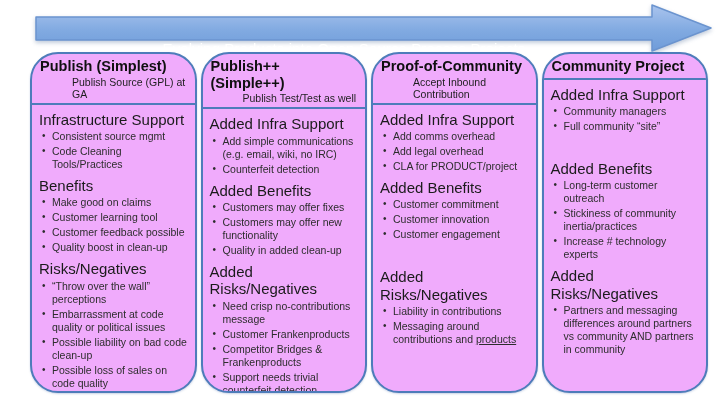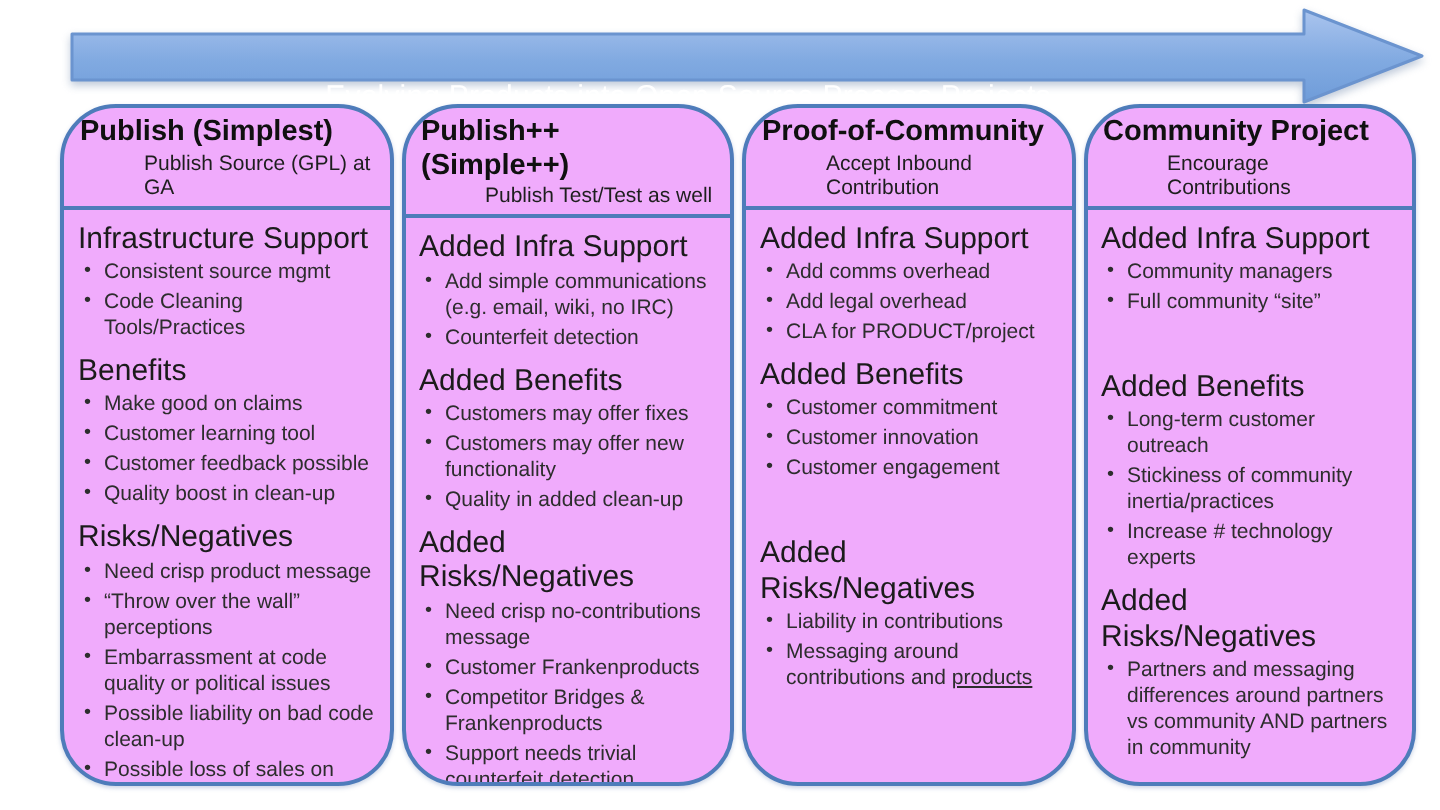--- a/index.html
+++ b/index.html
@@ -85,21 +85,20 @@
               <li>Make good on claims</li>
               <li>Customer learning tool</li>
               <li>Customer feedback possible</li>
               <li>Quality boost in clean-up</li>
             </ul>
   </div>
 
   <div class="section">
     <div class="section-heading">Risks/Negatives</div>
     <ul class="bullets">
-              <li>Need crisp product message</li>
               <li>“Throw over the wall” perceptions</li>
               <li>Embarrassment at code quality or political issues</li>
               <li>Possible liability on bad code clean-up</li>
               <li>Possible loss of sales on code quality</li>
             </ul>
   </div>
 </div>
   </div>
 
   <div class="card">
@@ -167,21 +166,20 @@
               <li>Liability in contributions</li>
               <li>Messaging around contributions and <u>products</u></li>
             </ul>
   </div>
 </div>
   </div>
 
   <div class="card">
     <div class="card-head">
       <div class="card-title">Community Project</div>
-      <div class="card-subtitle">Encourage Contributions</div>
     </div>
     <div class="card-body">
   <div class="section">
     <div class="section-heading">Added Infra Support</div>
     <ul class="bullets">
               <li>Community managers</li>
               <li>Full community “site”</li>
             </ul>
   </div>
 

